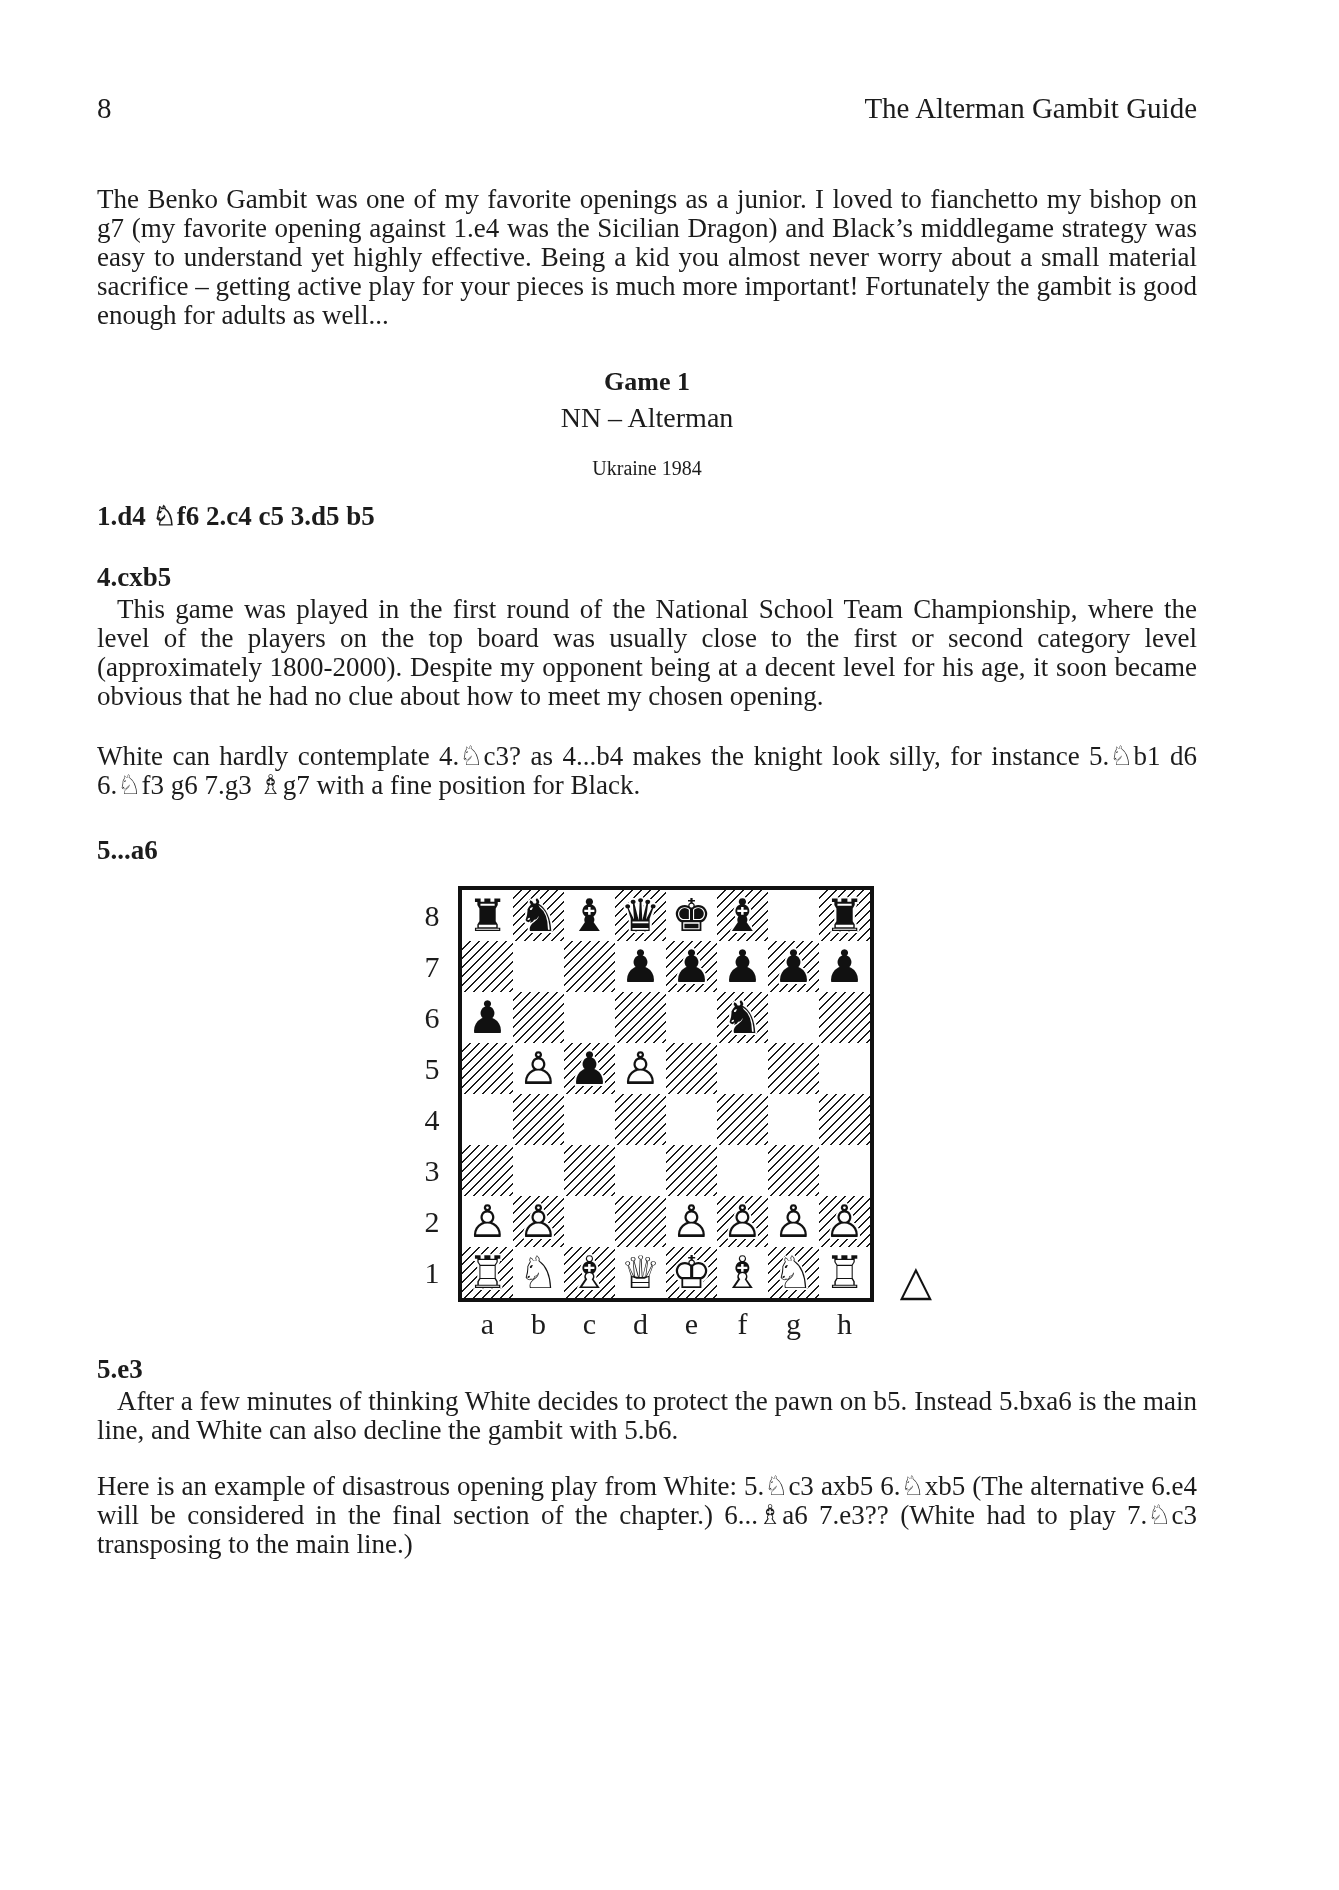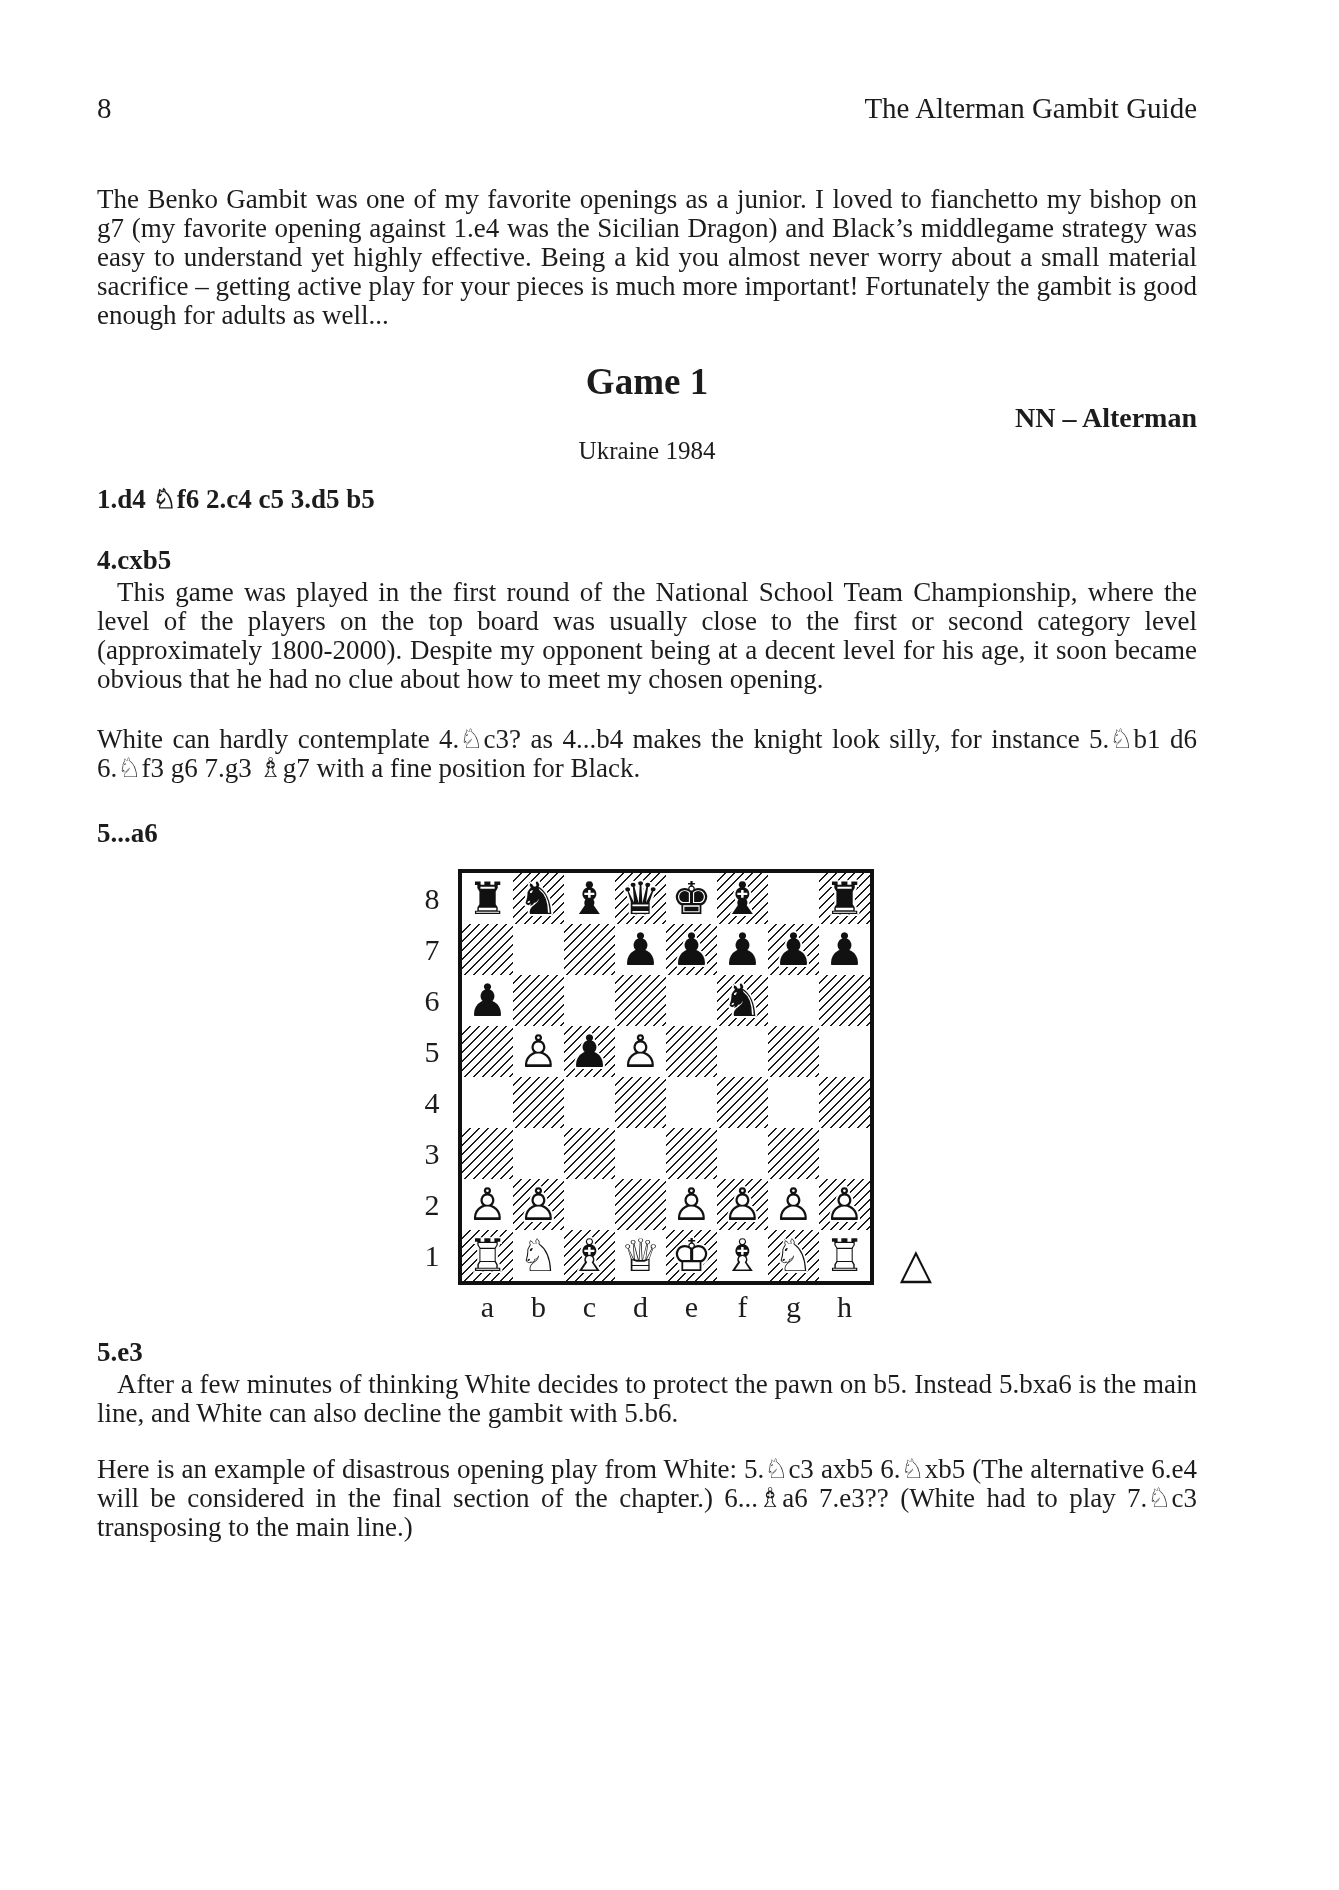--- a/index.html
+++ b/index.html
@@ -10,23 +10,23 @@
   }
   .content{padding:0 142px 0 97px;}
   
   .header{position:relative;padding-top:92px;font-size:29px;line-height:32px;}
   .page-num{position:absolute;left:0;top:92px;}
   .book-title{text-align:right;}
   
   .para{font-size:27px;line-height:29px;text-align:justify;margin:0;}
   .para.indent{text-indent:20px;}
   .intro{margin-top:61px;}
-  .game-title{margin-top:36px;text-align:center;font-weight:bold;font-size:37px;line-height:32px;}
-  .game-players{margin-top:5px;text-align:right;font-weight:bold;font-size:28px;line-height:30px;}
-  .game-event{margin-top:3px;text-align:center;font-size:25px;line-height:30px;}
+  .game-title{margin-top:36px;text-align:center;font-weight:bold;font-size:26px;line-height:32px;}
+  .game-players{margin-top:5px;text-align:center;font-weight:normal;font-size:28px;line-height:30px;}
+  .game-event{margin-top:20px;text-align:center;font-size:20px;line-height:30px;}
   .move-header{font-weight:bold;font-size:27px;line-height:35px;}
   .mh1{margin-top:16px;}
   .mh2{margin-top:26px;}
   .mh3{margin-top:33px;}
   .mh4{margin-top:12px;}
   .p-after{margin-top:31px;}
   .p-after2{margin-top:27px;}
   
   .diagram{
     display:grid;grid-template-columns:auto auto;

